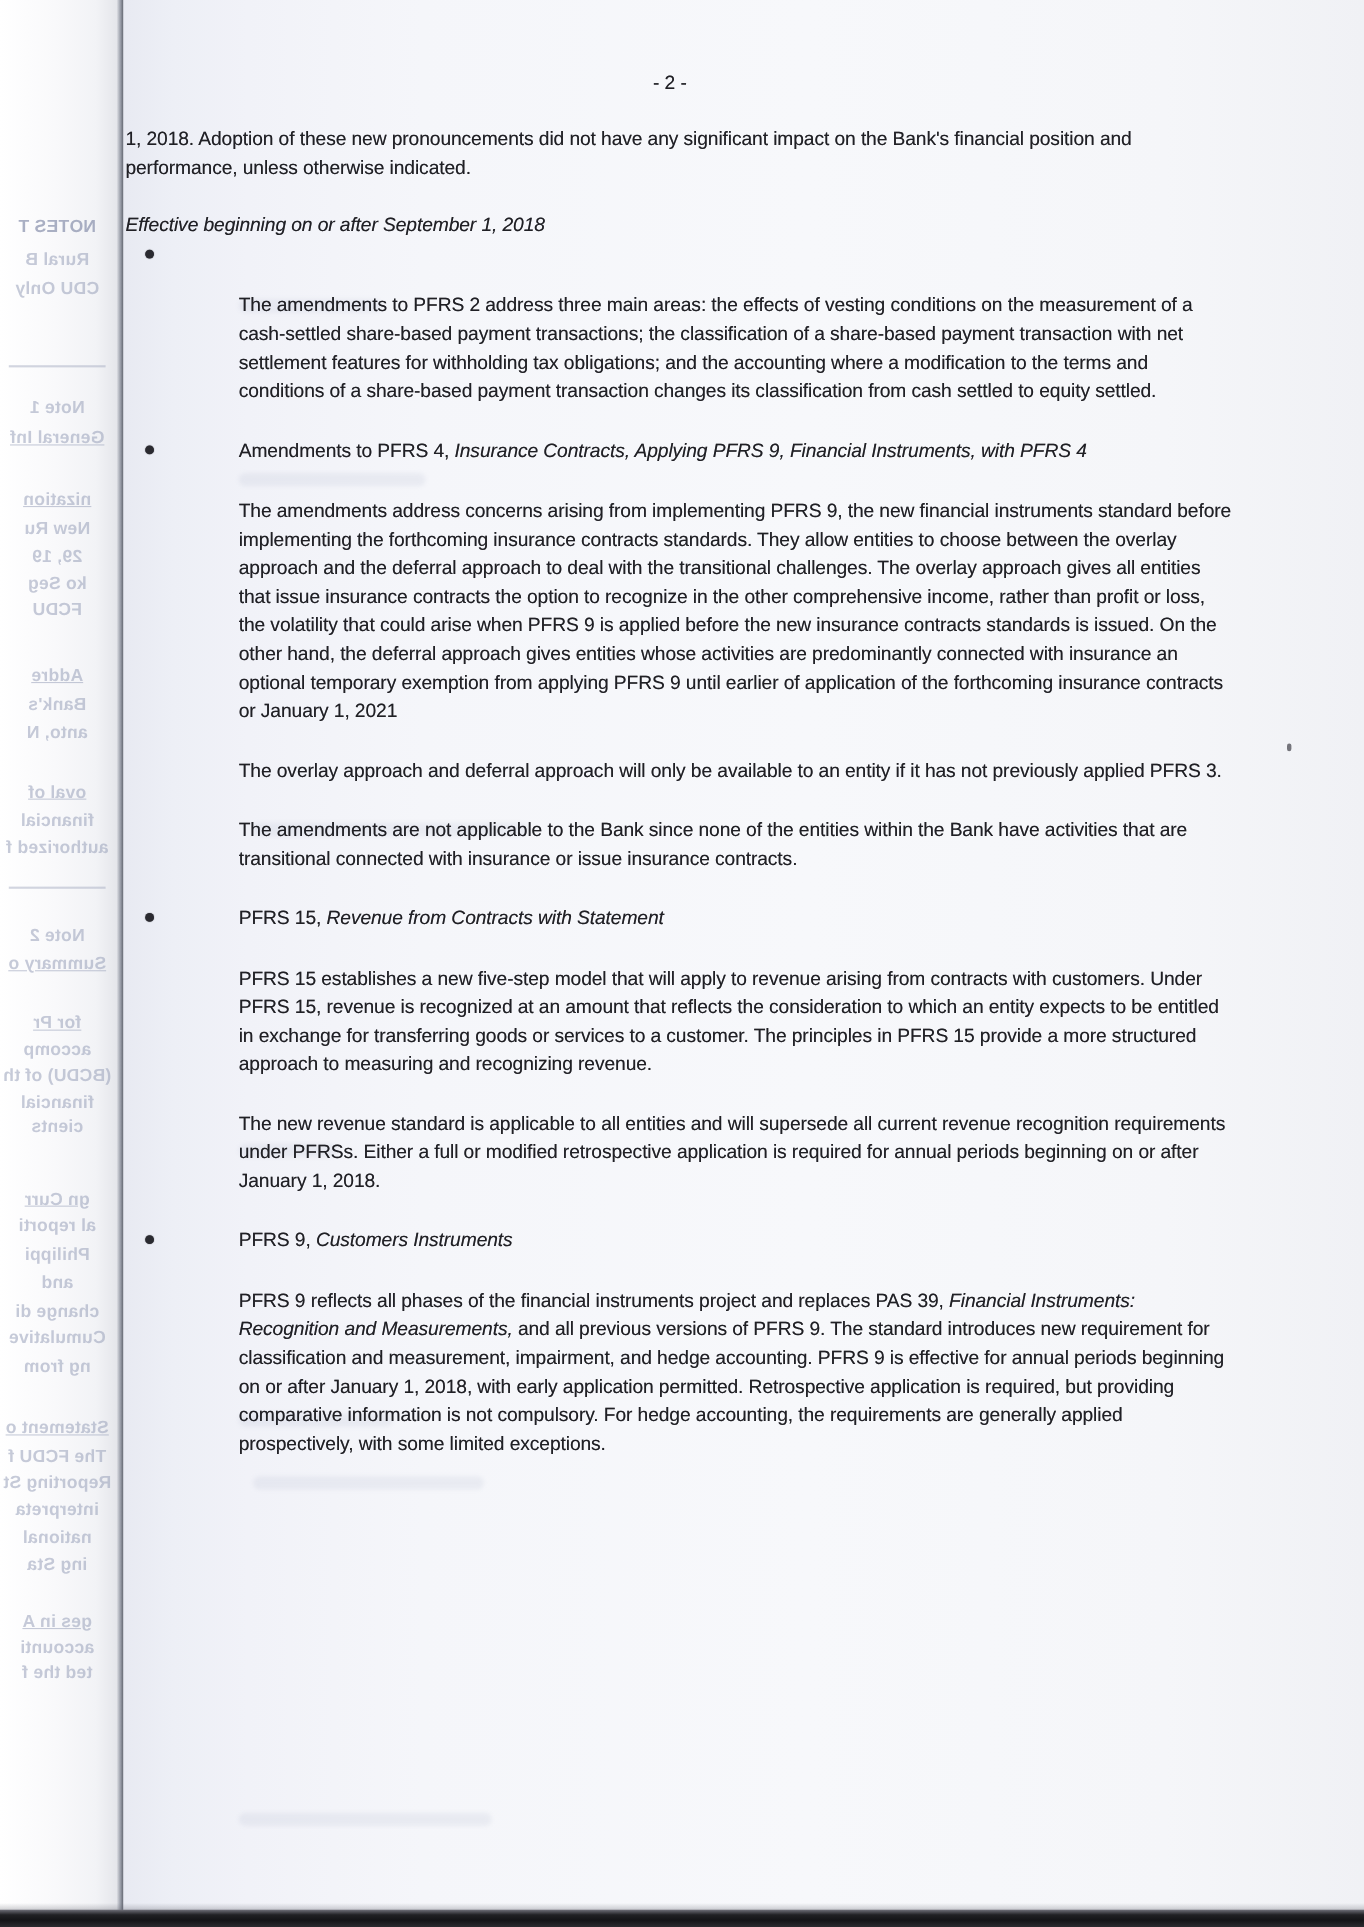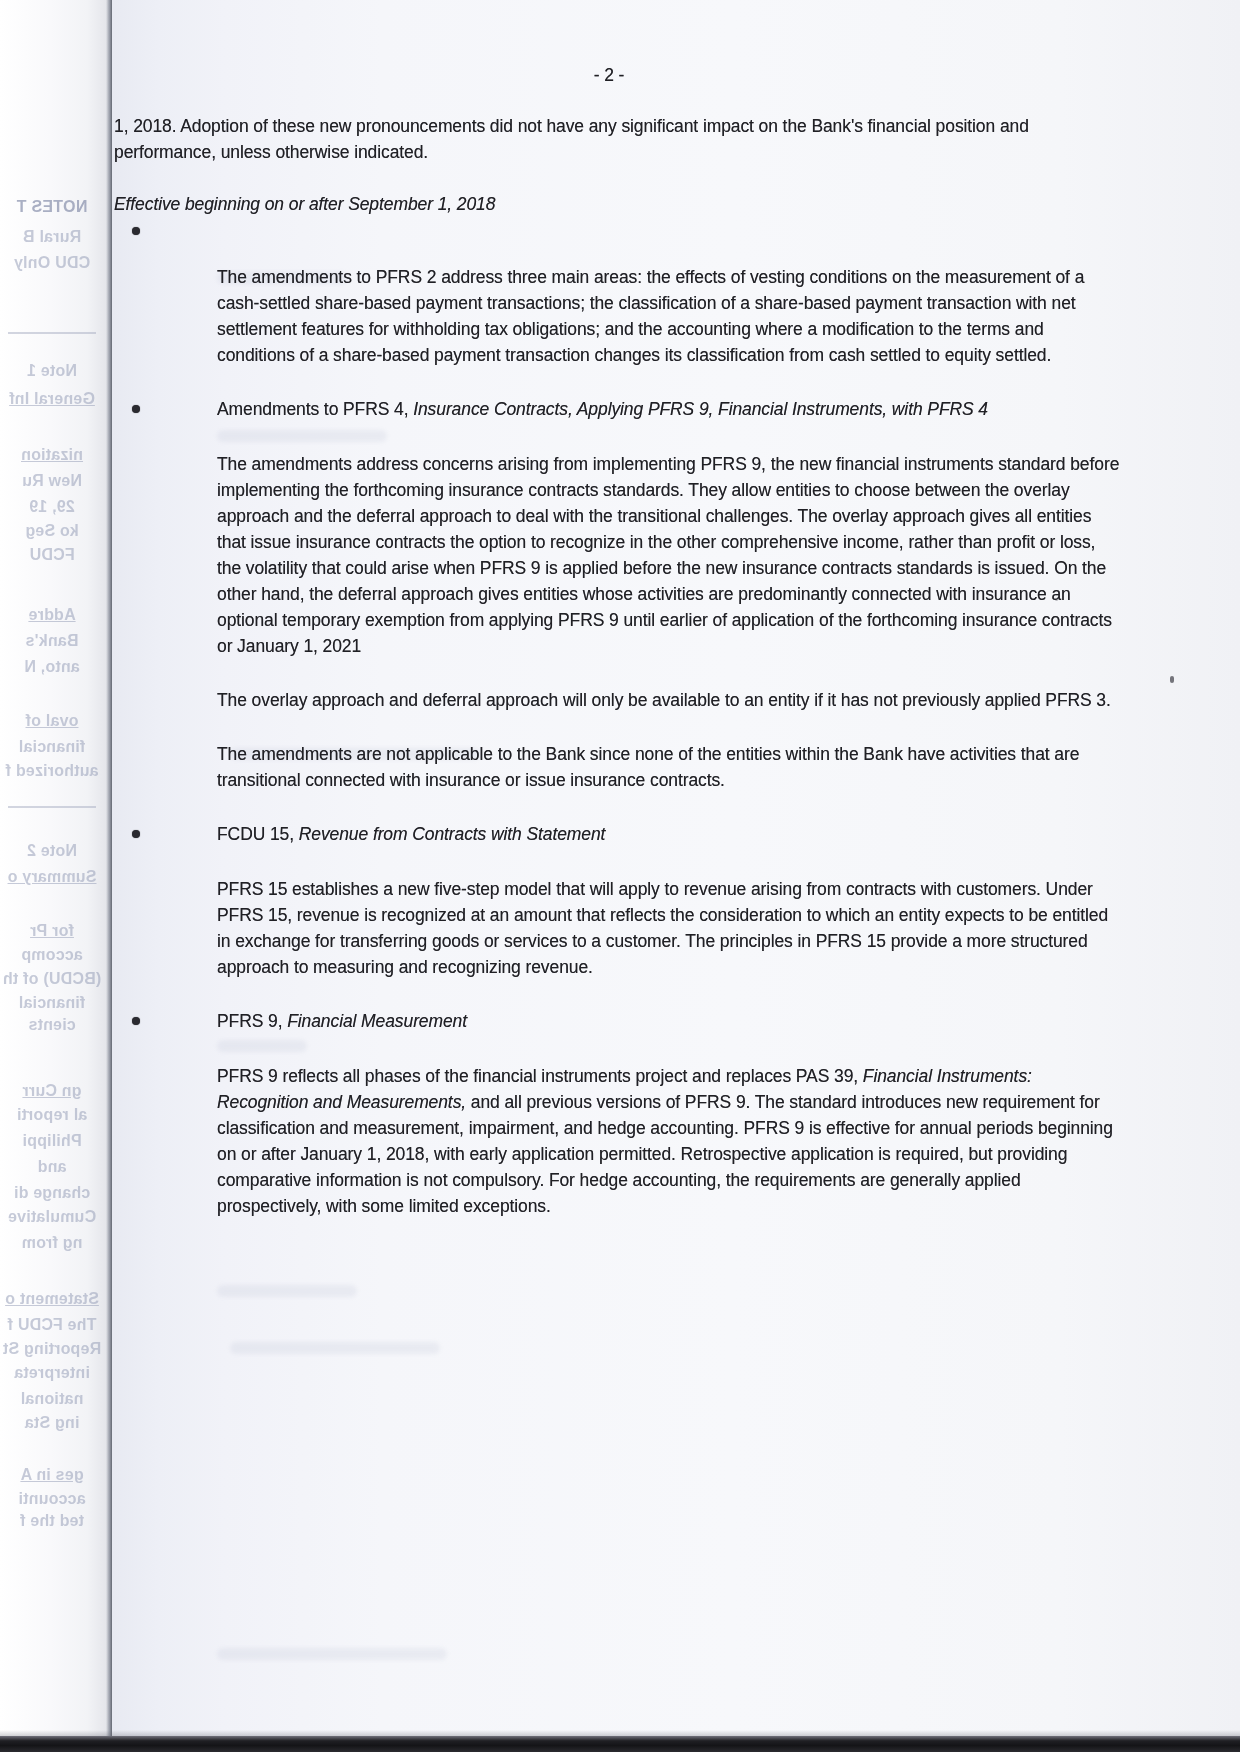--- a/index.html
+++ b/index.html
@@ -144,28 +144,29 @@
       <div class="bullet-text"><span>Amendments to PFRS 4, </span><i>Insurance Contracts, Applying PFRS 9, Financial Instruments, with PFRS 4</i></div>
     </div>
     <p class="ind">The amendments address concerns arising from implementing PFRS 9, the new financial instruments standard before implementing the forthcoming insurance contracts standards. They allow entities to choose between the overlay approach and the deferral approach to deal with the transitional challenges. The overlay approach gives all entities that issue insurance contracts the option to recognize in the other comprehensive income, rather than profit or loss, the volatility that could arise when PFRS 9 is applied before the new insurance contracts standards is issued. On the other hand, the deferral approach gives entities whose activities are predominantly connected with insurance an optional temporary exemption from applying PFRS 9 until earlier of application of the forthcoming insurance contracts or January 1, 2021</p>
     <p class="ind">The overlay approach and deferral approach will only be available to an entity if it has not previously applied PFRS 3.</p>
     <p class="ind">The amendments are not applicable to the Bank since none of the entities within the Bank have activities that are transitional connected with insurance or issue insurance contracts.</p>
 
     <div class="bullet-item">
       <div class="dot-col">
           <span class="dot"></span>
         </div>
-      <div class="bullet-text"><span>FCDU 15, </span><i>Revenue from Contracts with Statement</i></div>
+      <div class="bullet-text"><span>PFRS 15, </span><i>Revenue from Contracts with Statement</i></div>
     </div>
     <p class="ind">PFRS 15 establishes a new five-step model that will apply to revenue arising from contracts with customers. Under PFRS 15, revenue is recognized at an amount that reflects the consideration to which an entity expects to be entitled in exchange for transferring goods or services to a customer. The principles in PFRS 15 provide a more structured approach to measuring and recognizing revenue.</p>
+    <p class="ind">The new revenue standard is applicable to all entities and will supersede all current revenue recognition requirements under PFRSs. Either a full or modified retrospective application is required for annual periods beginning on or after January 1, 2018.</p>
 
     <div class="bullet-item">
       <div class="dot-col">
           <span class="dot"></span>
         </div>
-      <div class="bullet-text"><span>PFRS 9, </span><i>Financial Measurement</i></div>
+      <div class="bullet-text"><span>PFRS 9, </span><i>Customers Instruments</i></div>
     </div>
     <p class="ind"><span>PFRS 9 reflects all phases of the financial instruments project and replaces PAS 39, </span><i>Financial Instruments: Recognition and Measurements,</i><span> and all previous versions of PFRS 9. The standard introduces new requirement for classification and measurement, impairment, and hedge accounting. PFRS 9 is effective for annual periods beginning on or after January 1, 2018, with early application permitted. Retrospective application is required, but providing comparative information is not compulsory. For hedge accounting, the requirements are generally applied prospectively, with some limited exceptions.</span></p>
   </div>
 
   <div class="bottom-shadow"></div>
   <div class="bottom-bar"></div>
 </div>
 
 </body></html>

